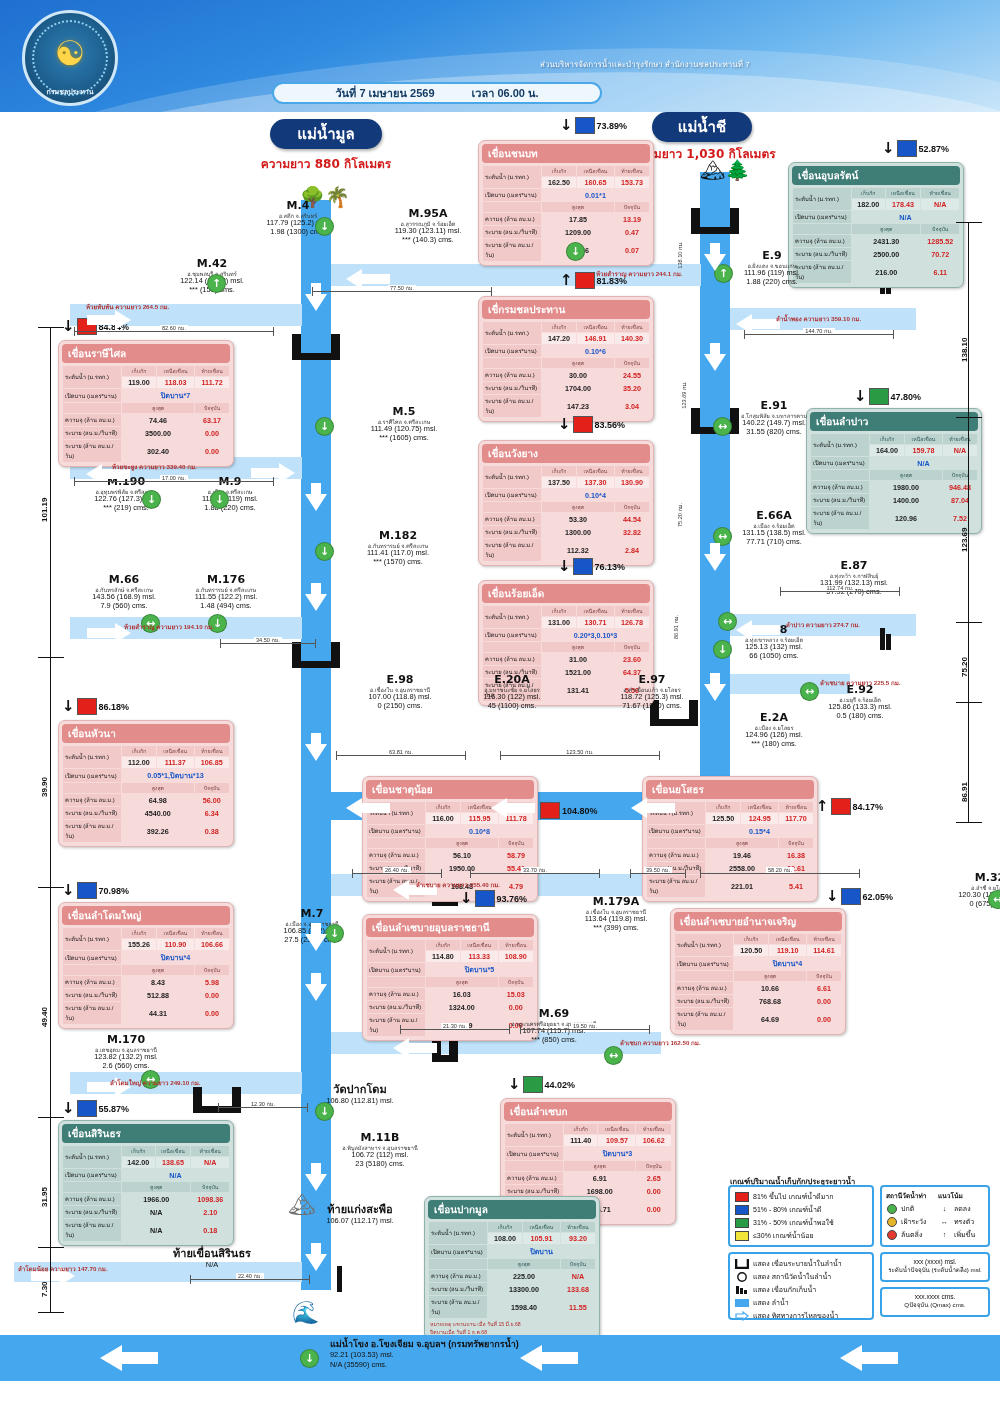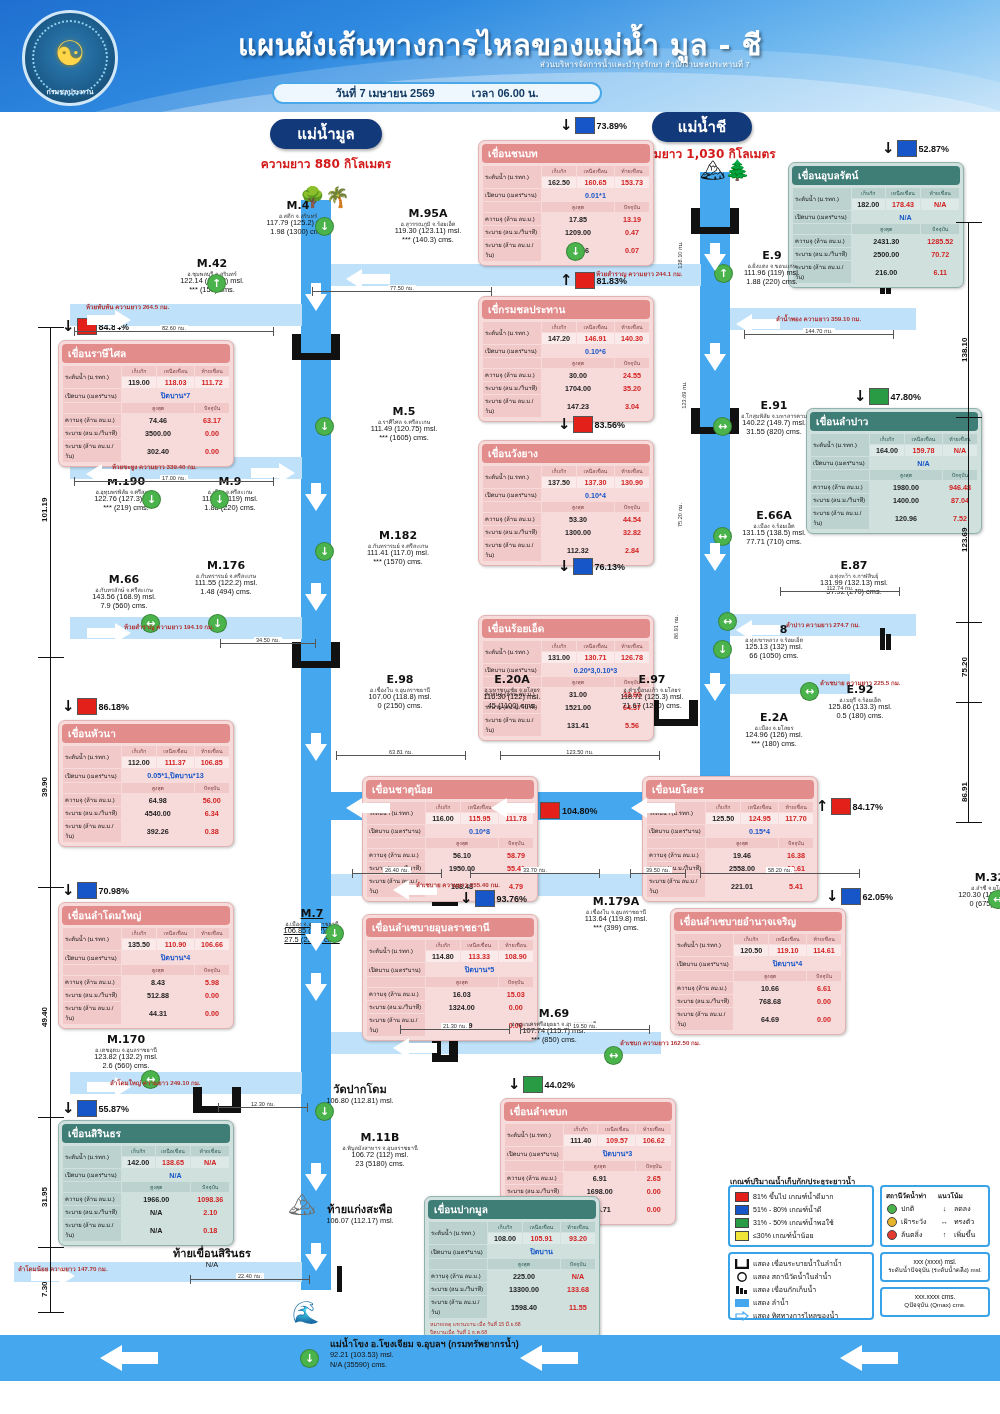--- a/index.html
+++ b/index.html
@@ -179,21 +179,20 @@
 <div id="header">
   <div class="wave1"></div>
   <div class="wave2"></div>
 
   <div id="seal">
     <div class="ring"></div>
     <div class="emblem">☯</div>
     <div class="seal-text">กรมชลประทาน</div>
   </div>
 
-  <div id="header-title">แผนผังเส้นทางการไหลของแม่น้ำ มูล - ชี</div>
   <div id="header-sub">ส่วนบริหารจัดการน้ำและบำรุงรักษา สำนักงานชลประทานที่ 7</div>
 
   <div id="datebar">
     <span>วันที่  7 เมษายน 2569</span>
     <span>เวลา 06.00 น.</span>
   </div>
 </div>
 
 <div id="canvas">
 
@@ -423,21 +422,21 @@
               <td class="r">2.84</td>
             </tr>
           </tbody>
         </table>
       </div>
       <div class="pct" style="left: 558px; top: 446px;">
         <span class="arw">↓</span>
         <span class="sw" style="background:#1756c9"></span>
         <span class="txt">76.13%</span>
       </div>
-      <div class="dam pink" style="left: 478px; top: 468px; margin-top: 35px;">
+      <div class="dam pink" style="left: 478px; top: 468px;">
         <div class="dam-title">เขื่อนร้อยเอ็ด</div>
         <table>
           <tbody>
             <tr class="hdrow">
               <td class="lbl" rowspan="2">ระดับน้ำ (ม.รทก.)</td>
               <td class="hd">เก็บกัก</td>
               <td class="hd">เหนือเขื่อน</td>
               <td class="hd">ท้ายเขื่อน</td>
             </tr>
             <tr class="full">
@@ -668,21 +667,21 @@
         <div class="dam-title">เขื่อนลำโดมใหญ่</div>
         <table>
           <tbody>
             <tr class="hdrow">
               <td class="lbl" rowspan="2">ระดับน้ำ (ม.รทก.)</td>
               <td class="hd">เก็บกัก</td>
               <td class="hd">เหนือเขื่อน</td>
               <td class="hd">ท้ายเขื่อน</td>
             </tr>
             <tr class="full">
-              <td class="v">135.50</td>
+              <td class="v">155.26</td>
               <td class="r">110.90</td>
               <td class="r">106.66</td>
             </tr>
             <tr>
               <td class="lbl">เปิดบาน (เมตร*บาน)</td>
               <td class="b" colspan="3">ปิดบาน*4</td>
             </tr>
             <tr class="hdrow">
               <td class="lbl"></td>
               <td class="hd" colspan="2">สูงสุด</td>
@@ -1083,28 +1082,28 @@
         <div class="val">1.88 (220) cms.</div>
       </div>
       <div class="gauge green" style="left: 210px; top: 378px;">↓</div>
       <div class="stn" style="left: 64px; top: 462px; width: 120px;">
         <div class="code">M.66</div>
         <div class="place">อ.กันทรลักษ์ จ.ศรีสะเกษ</div>
         <div class="val">143.56 (168.9) msl.</div>
         <div class="val">7.9 (560) cms.</div>
       </div>
       <div class="gauge green" style="left: 141px; top: 502px;">↔</div>
-      <div class="stn" style="left: 166px; top: 448px; width: 120px;">
+      <div class="stn" style="left: 166px; top: 462px; width: 120px;">
         <div class="code">M.176</div>
         <div class="place">อ.กันทรารมย์ จ.ศรีสะเกษ</div>
         <div class="val">111.55 (122.2) msl.</div>
         <div class="val">1.48 (494) cms.</div>
       </div>
       <div class="gauge green" style="left: 208px; top: 502px;">↓</div>
-      <div class="stn" style="left: 252px; top: 796px; width: 120px; text-decoration: underline;">
+      <div class="stn" style="left: 252px; top: 796px; width: 120px;">
         <div class="code">M.7</div>
         <div class="place">อ.เมือง จ.อุบลราชธานี</div>
         <div class="val">106.85 (112) msl.</div>
         <div class="val">27.5 (2300) cms.</div>
       </div>
       <div class="gauge green" style="left: 325px; top: 812px;">↓</div>
       <div class="stn" style="left: 66px; top: 922px; width: 120px;">
         <div class="code">M.170</div>
         <div class="place">อ.เดชอุดม จ.อุบลราชธานี</div>
         <div class="val">123.82 (132.2) msl.</div>

